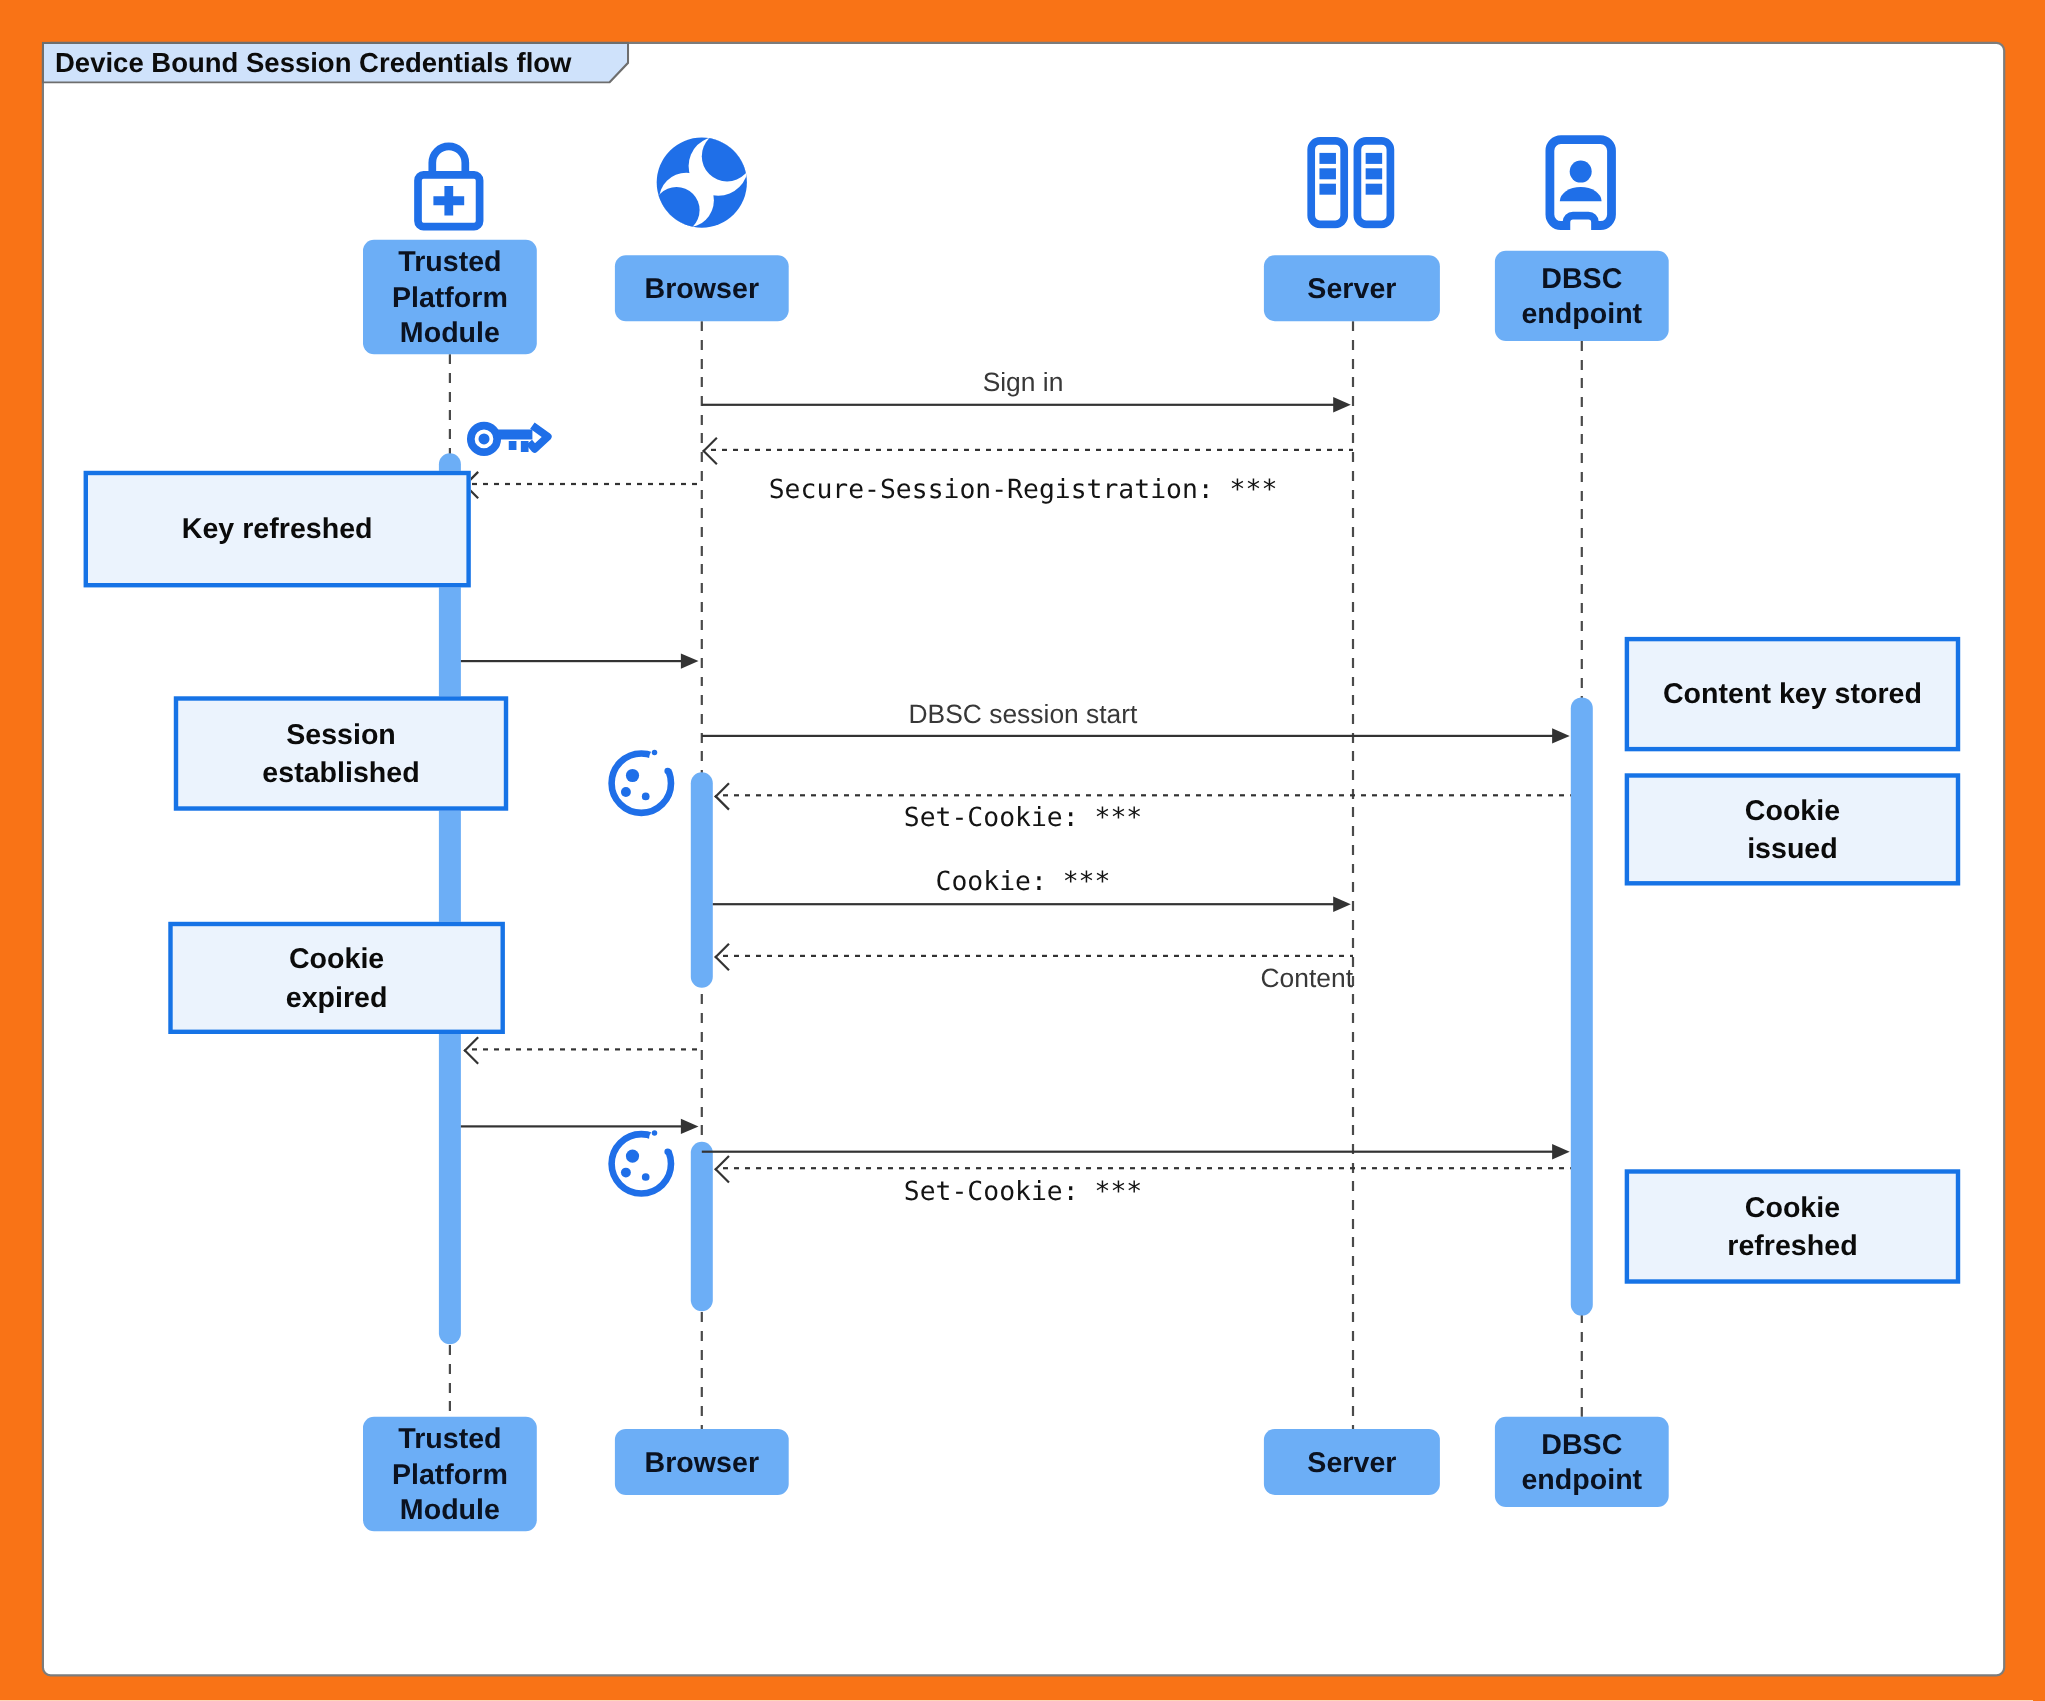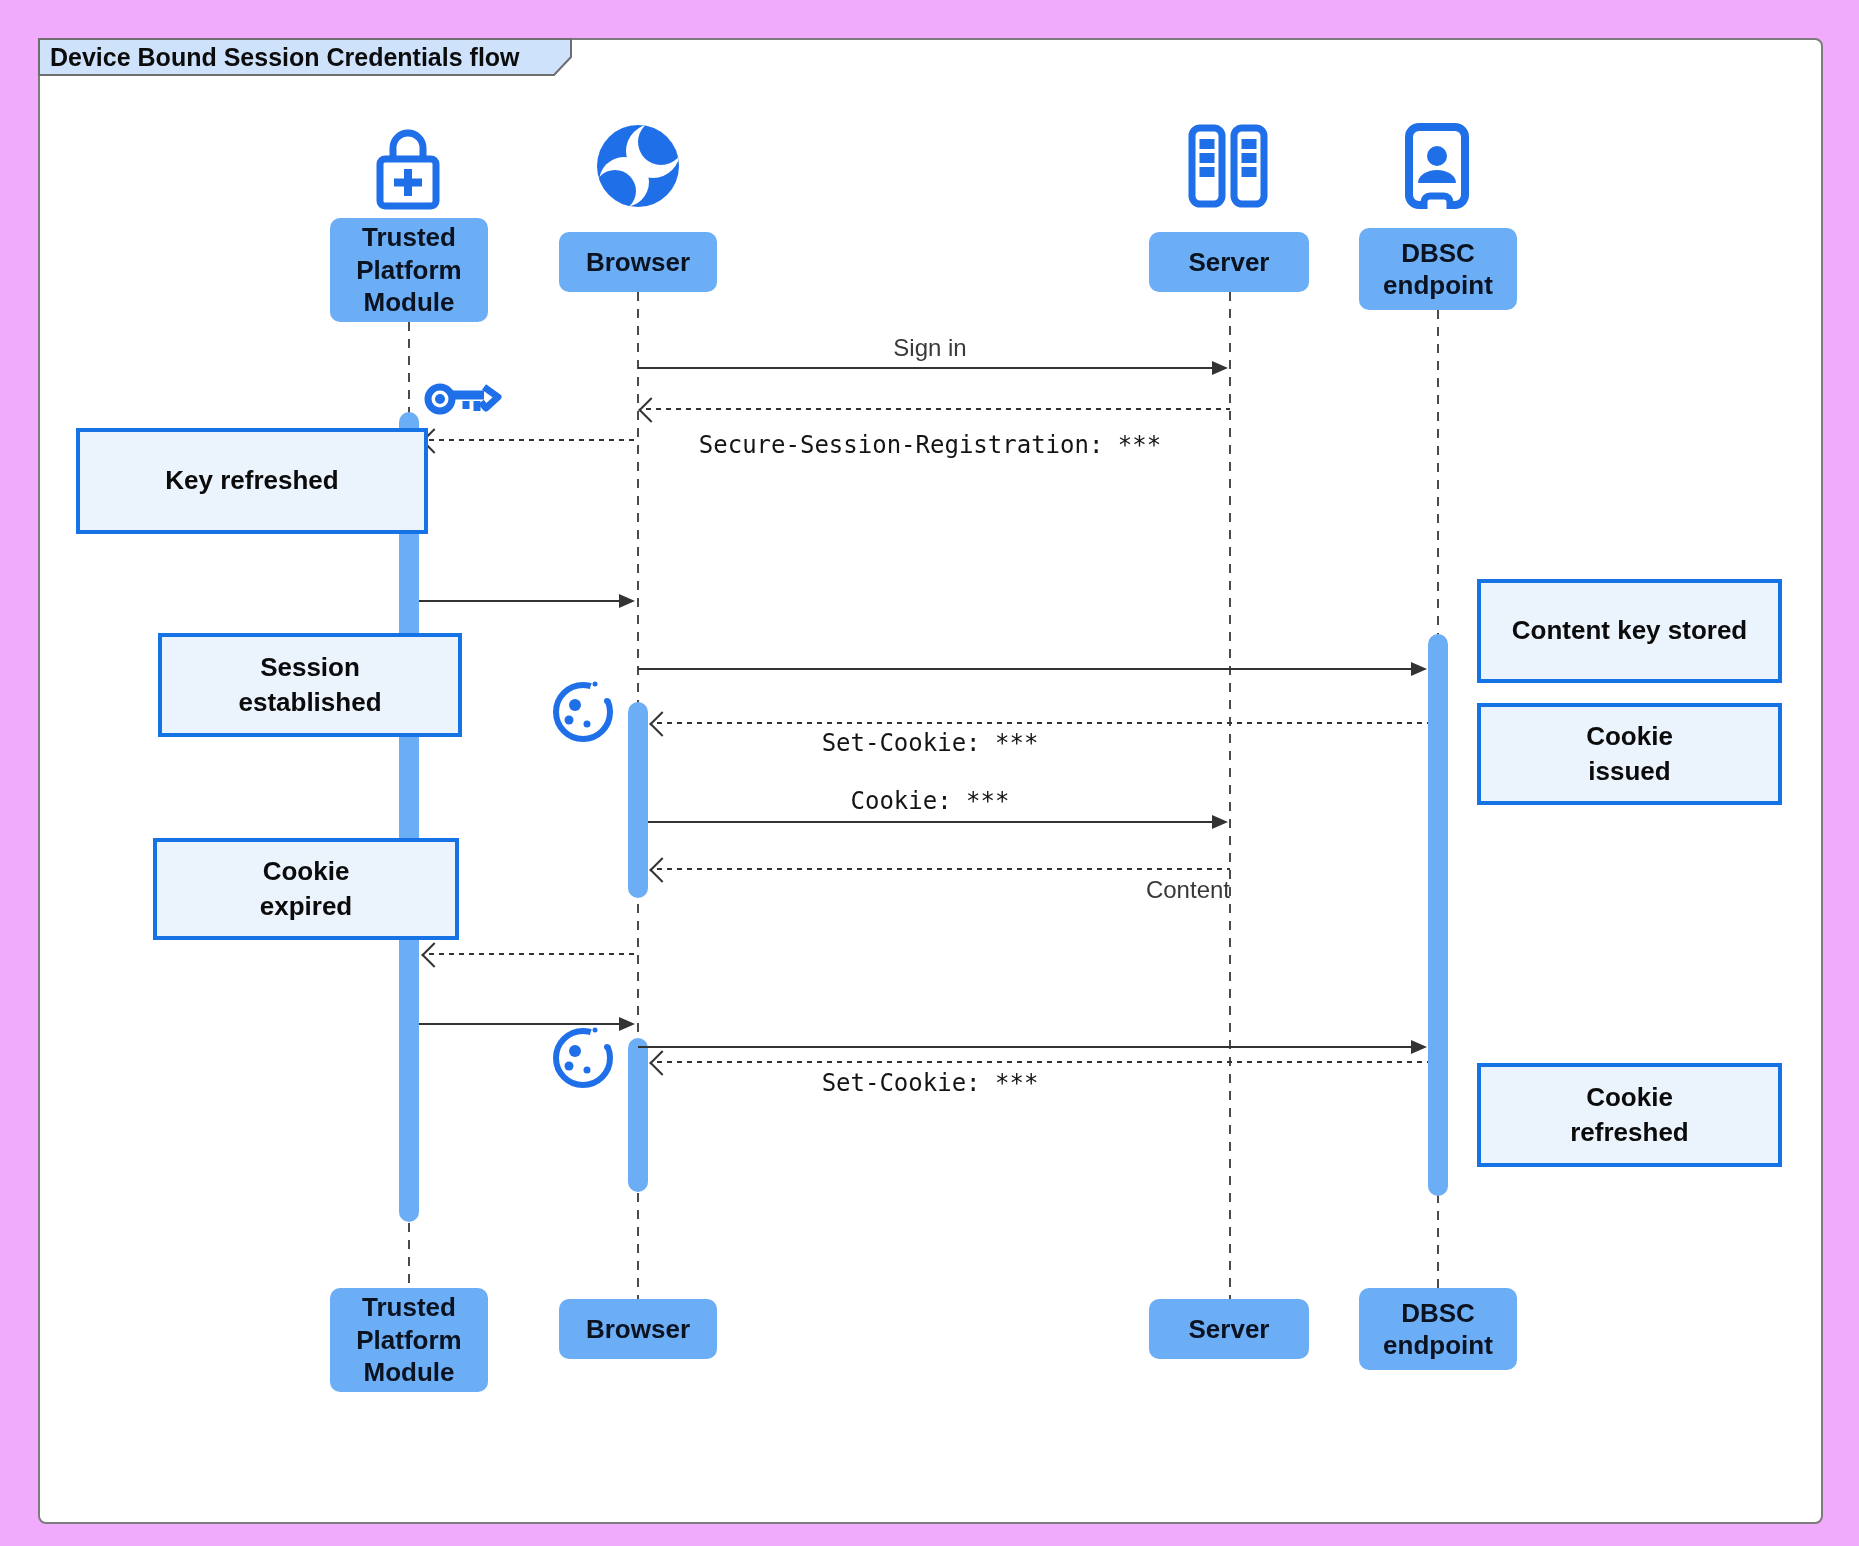--- a/index.html
+++ b/index.html
@@ -1,16 +1,16 @@
 <!DOCTYPE html>
 <html><head>
 <meta charset="utf-8">
 <style>
   html,body{margin:0;padding:0;background:#fff;}
-  #canvas{position:relative;width:1859px;height:1546px;background:#f0abfc;
+  #canvas{position:relative;width:1859px;height:1546px;background:#f97316;
           font-family:"Liberation Sans",sans-serif;overflow:hidden;}
   
   .frame{position:absolute;left:38px;top:38px;width:1781px;height:1482px;
          border:2px solid #7c7c7c;border-radius:8px;background:#fff;}
   
   .title-tab{position:absolute;left:38px;top:38px;width:534px;height:38px;}
   .title-text{position:absolute;left:50px;top:41px;width:520px;height:32px;
               font-size:25px;font-weight:bold;color:#0c0c0c;line-height:32px;white-space:nowrap;}
   
   .abox{position:absolute;background:#6caef6;border-radius:10px;
@@ -163,20 +163,21 @@
   <div class="dline" style="left:646px;top:408px;width:584px;"></div>
   <div class="chev-left" style="left:642px;top:401px;"></div>
   <div class="mlabel mono" style="top:431px;">Secure-Session-Registration: ***</div>
 
   <div class="dline" style="left:429px;top:439px;width:208px;"></div>
   <div class="chev-left" style="left:425px;top:432px;"></div>
 
   <div class="sline" style="left:419px;top:600px;width:202px;"></div>
   <div class="tri-right" style="left:619px;top:594px;"></div>
 
+  <div class="mlabel sans" style="top:636px;">DBSC session start</div>
   <div class="sline" style="left:638px;top:668px;width:777px;"></div>
   <div class="tri-right" style="left:1411px;top:662px;"></div>
 
   <div class="dline" style="left:657px;top:722px;width:771px;"></div>
   <div class="chev-left" style="left:653px;top:715px;"></div>
   <div class="mlabel mono" style="top:729px;">Set-Cookie: ***</div>
 
   <div class="mlabel mono" style="top:787px;">Cookie: ***</div>
   <div class="sline" style="left:648px;top:821px;width:568px;"></div>
   <div class="tri-right" style="left:1212px;top:815px;"></div>

